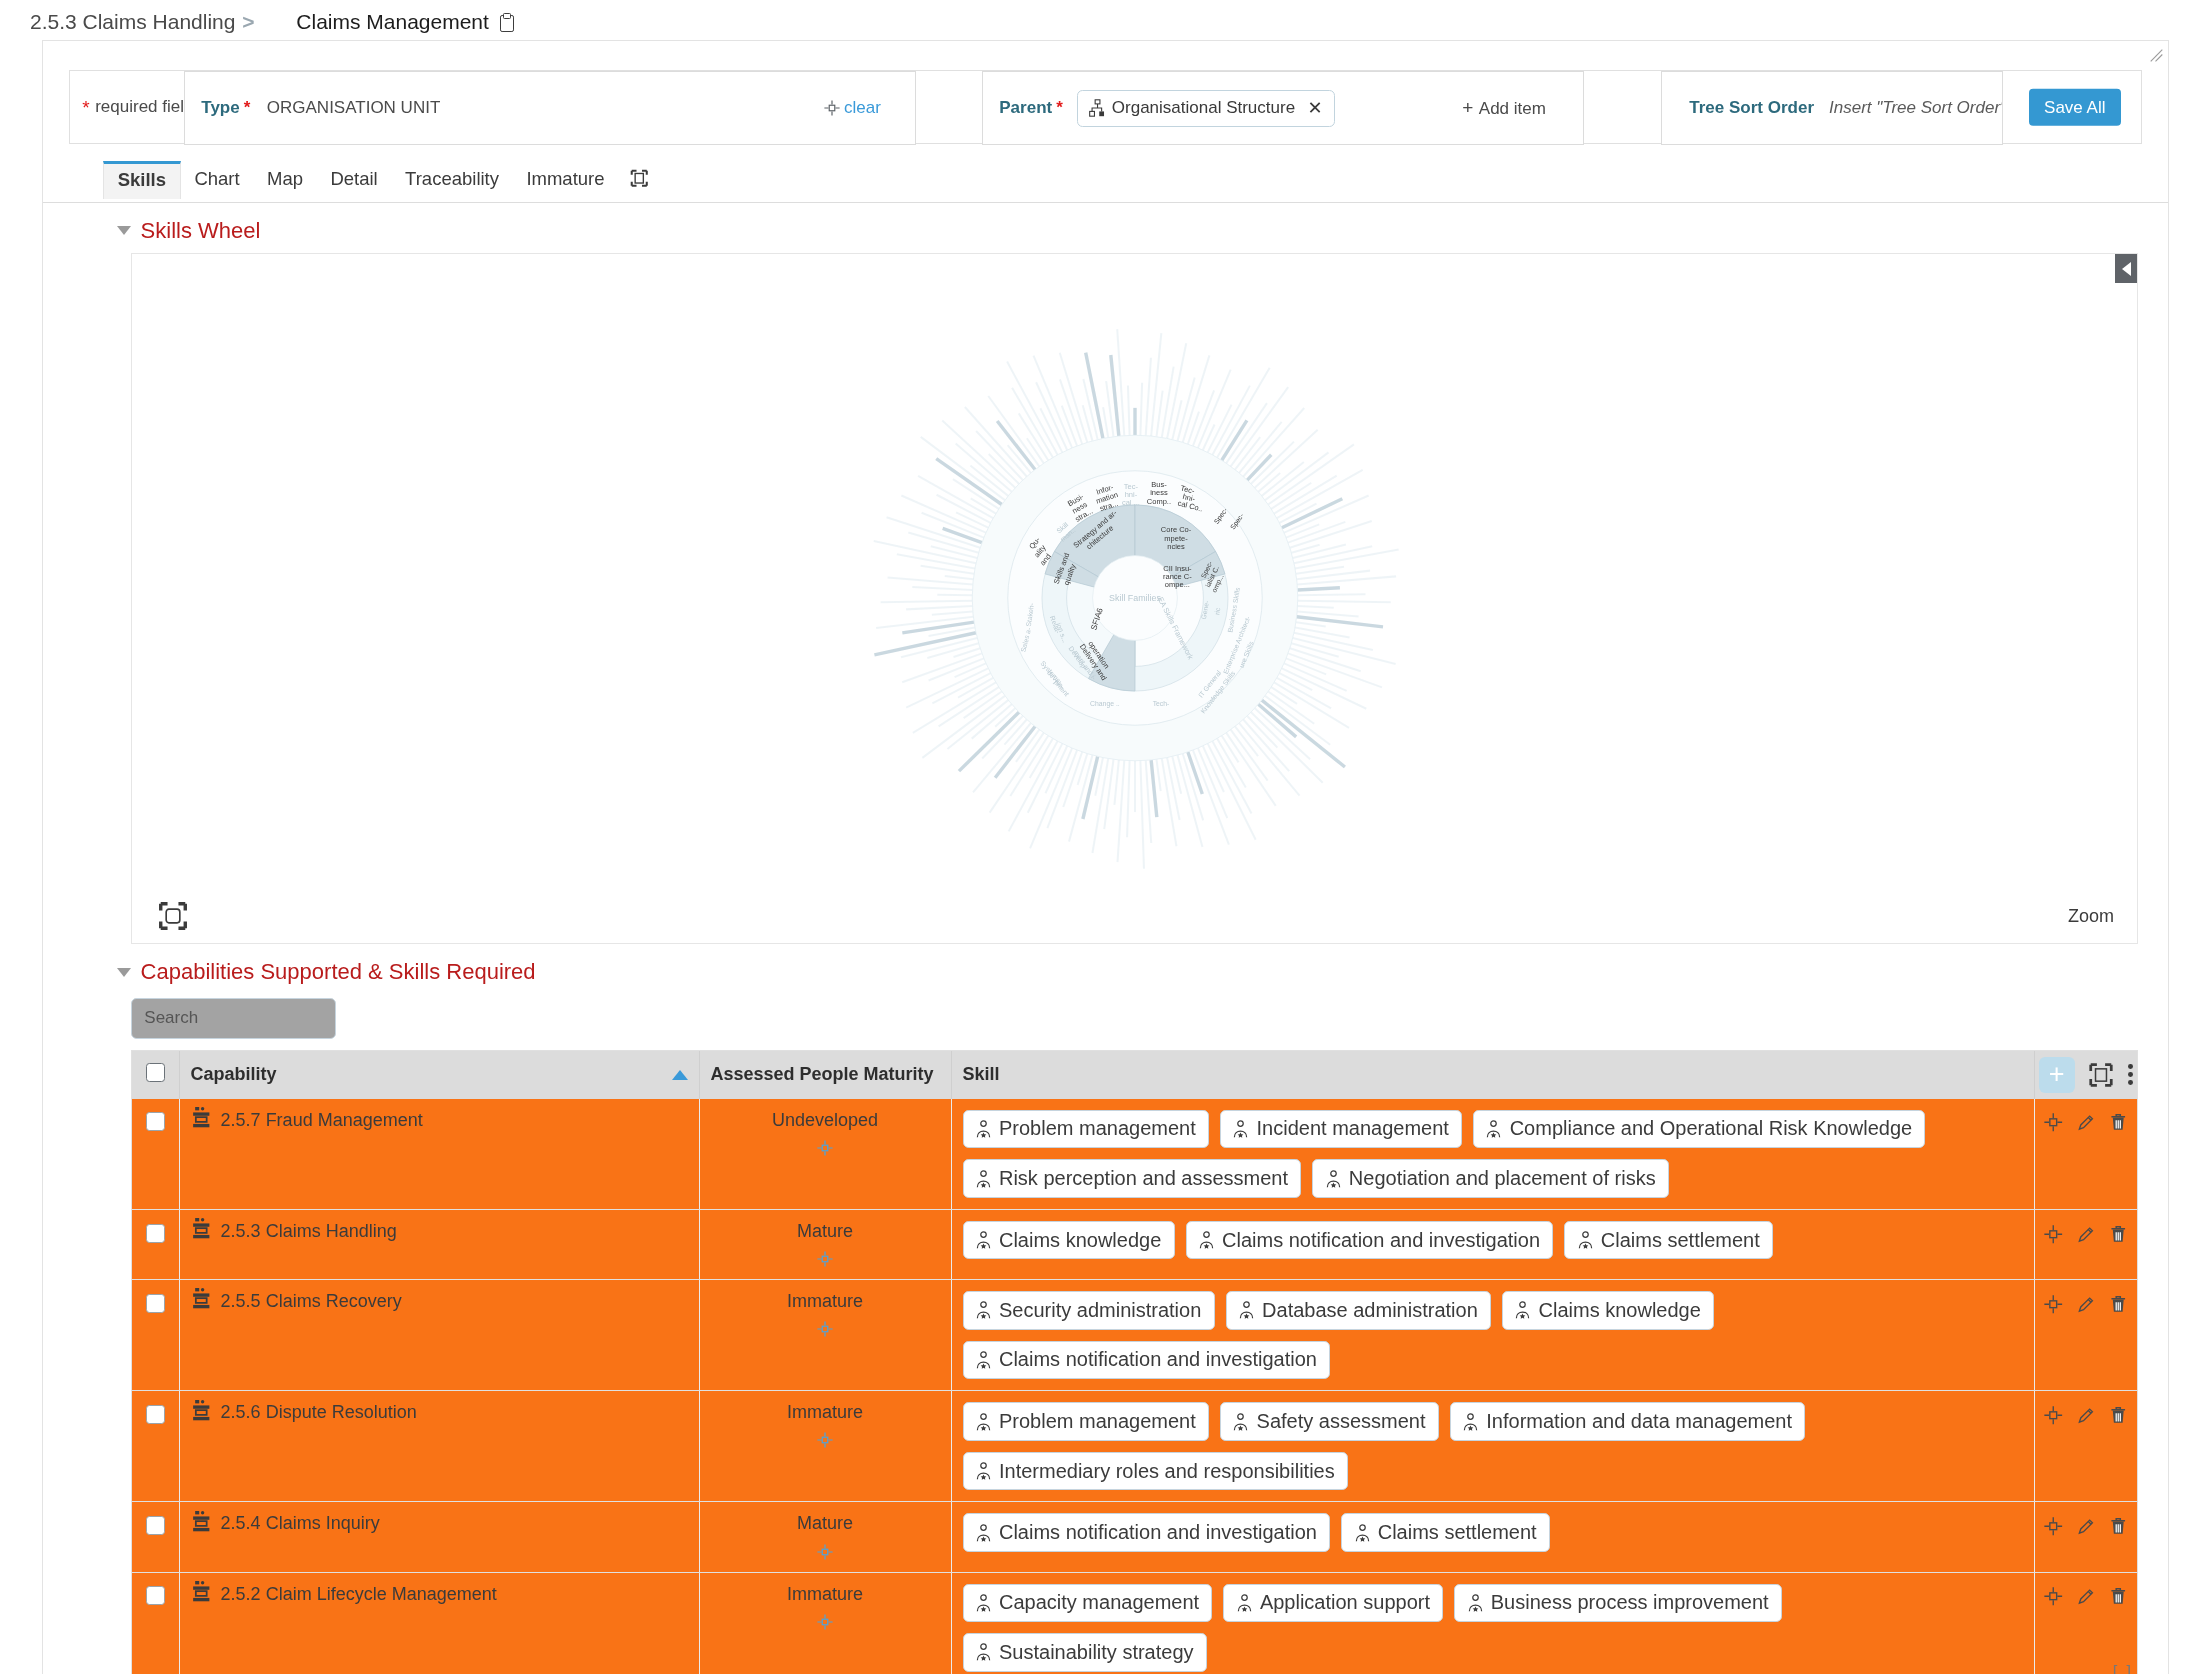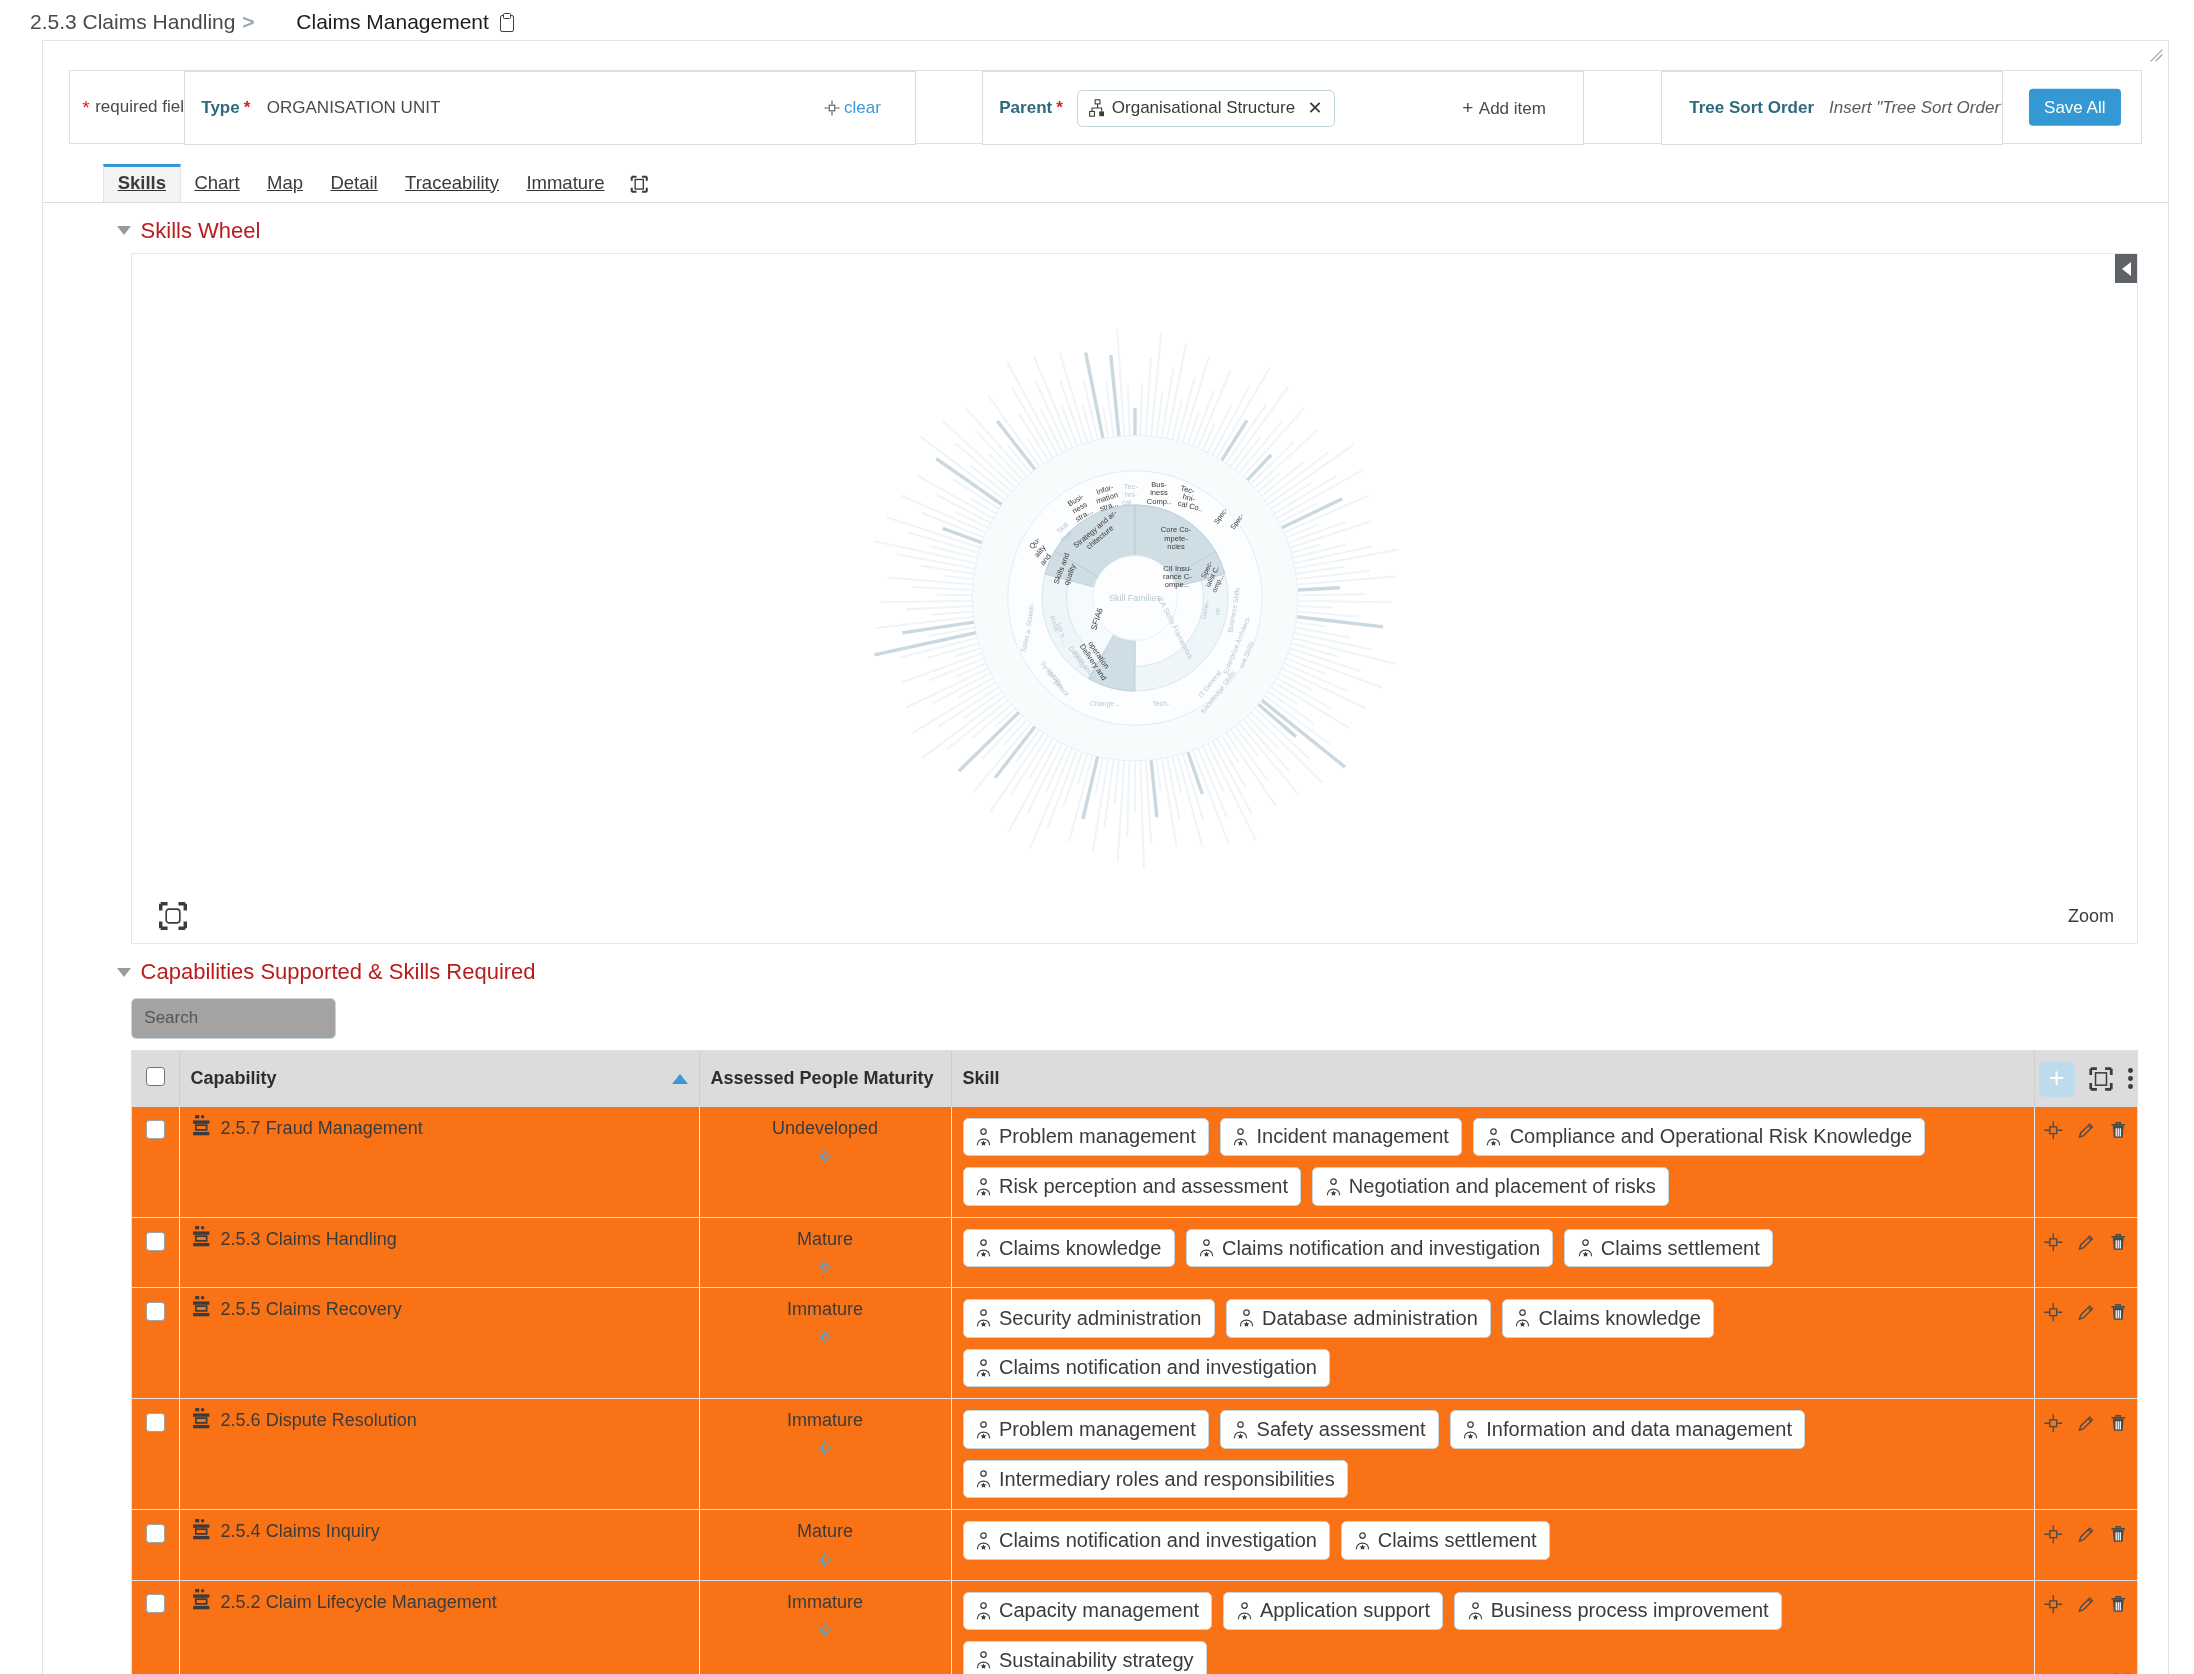--- a/index.html
+++ b/index.html
@@ -110,26 +110,25 @@
   }
   .save-all {
     position: absolute; right: 20.5px; top: 50%; transform: translateY(-50%);
     background: #3498d2; color: #fff; border: none; border-radius: 4.1px;
     font-size: 17px; padding: 8.2px 15px; cursor: pointer;
     font-family: "Liberation Sans", sans-serif;
   }
 
   
   .tabs {
-    display: flex; align-items: flex-end;
+    display: flex; align-items: flex-start;
     border-bottom: 0.7px solid #dddddd;
     margin: 16.4px 0 0 0;
     padding-left: 60px;
     height: 42px;
-    text-decoration: underline;
   }
   .tab {
     font-size: 18.5px; color: #3b3b3b;
     padding: 6.8px 13.7px 8.2px 13.7px;
     cursor: pointer; white-space: nowrap;
   }
   .tab.active {
     font-weight: bold; background: #f3f3f3;
     border-top: 3.4px solid #3498d2;
     border-left: 0.7px solid #e4e4e4; border-right: 0.7px solid #e4e4e4;
@@ -200,21 +199,21 @@
   }
   table.grid { width: 100%; border-collapse: collapse; table-layout: fixed; }
   table.grid col.c-check { width: 47px; }
   table.grid col.c-cap { width: 520px; }
   table.grid col.c-mat { width: 252px; }
   table.grid col.c-skill { width: auto; }
   table.grid col.c-act { width: 103px; }
 
   thead th {
     background: #dcdcdc;
-    height: 56px;
+    height: 48px;
     font-size: 18px; font-weight: bold; color: #2e2e2e;
     text-align: left; padding: 0 11px;
     border-right: 0.7px solid #cfcfcf;
     position: relative; vertical-align: middle;
   }
   thead th.th-check { text-align: center; padding: 0; }
   thead th.th-act { padding: 0; border-right: none; }
   .sort-asc {
     position: absolute; right: 11px; top: 50%; transform: translateY(-50%);
     width: 0; height: 0;

